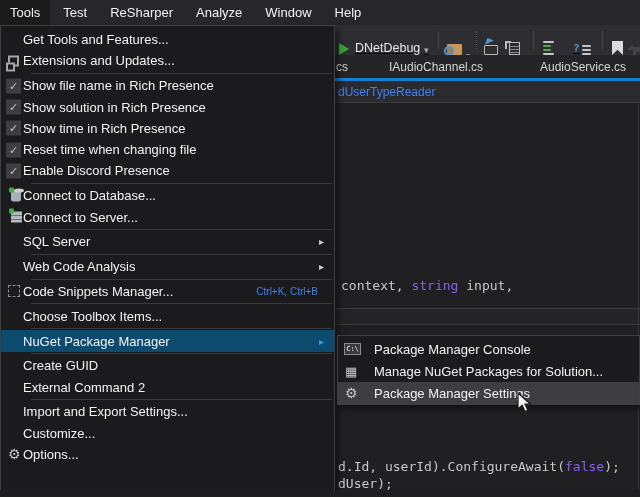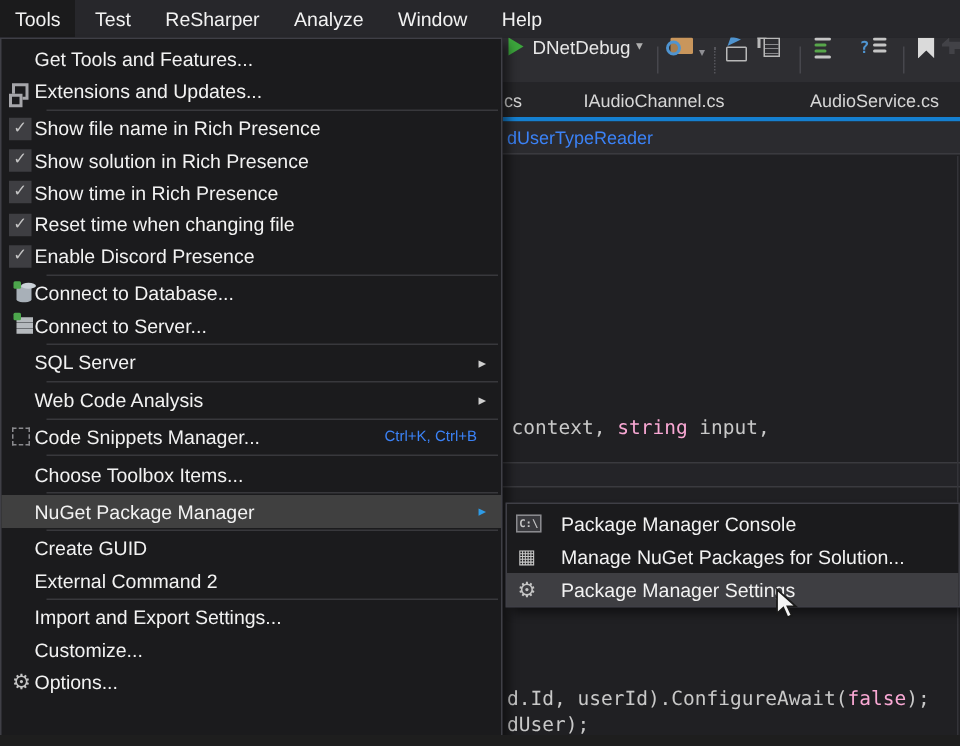--- a/index.html
+++ b/index.html
@@ -18,45 +18,45 @@
   .tabstrip { position:absolute; left:0; top:30px; width:305px; height:23px; background:#252528; }
   .tab { position:absolute; top:0; height:23px; display:flex; align-items:center; font-size:12px; color:#D6D6D6; }
   .blueline { position:absolute; left:0; top:53px; width:305px; height:3px; background:#1580D1; }
   .breadcrumb { position:absolute; left:0; top:56px; width:305px; height:22px; background:#2B2B2F; border-bottom:1px solid #3A3A3F; display:flex; align-items:center; }
   .breadcrumb span { font-size:12px; color:#3b82f6; padding-left:3px; }
   .editor { position:absolute; left:0; top:79px; width:305px; height:393px; background:#202023; }
   .hline { position:absolute; left:0; width:305px; height:1px; background:#3A3A3F; }
   .editor .band { position:absolute; left:0; top:205px; width:305px; height:15px; background:#242428; }
   .rightedge { position:absolute; right:1px; top:79px; width:1px; height:393px; background:#333338; }
   .codeline { position:absolute; font-family:"DejaVu Sans Mono", monospace; font-size:13px; color:#C8C8C8; white-space:pre; }
-  .kw { color:#f9a8d4;text-align:right; }
-
-  
-  .tbi { position:absolute; top:0; height:30px; display:flex; align-items:flex-start; }
+  .kw { color:#8b5cf6;text-align:right; }
+
+  
+  .tbi { position:absolute; top:0; height:30px; display:flex; align-items:flex-end;text-decoration:underline; }
   .tb-play { width:0; height:0; border-left:10px solid #3CA53C; border-top:6px solid transparent; border-bottom:6px solid transparent; }
   .tb-config { font-size:12.5px; color:#E8E8E8; }
   .chev { font-size:9px; color:#B0B0B0; }
   .vsep { position:absolute; top:6px; width:1px; height:18px; background:#47474D; }
   .vsep.dotted { background:none; border-left:1px dotted #55555B; }
   .icon-find { position:relative; width:15px; height:11px; background:#C9965C; border-radius:1px; }
   .icon-find::after { content:""; position:absolute; left:-3px; top:2px; width:6px; height:6px; border:2px solid #4F94D0; border-radius:50%; background:rgba(30,30,30,.2); }
   .icon-goto { position:relative; width:14px; height:10px; border:1px solid #B9B9B9; border-radius:1px; margin-top:6px; }
   .icon-goto::before { content:""; position:absolute; left:1px; top:-7px; width:0; height:0; border-left:7px solid #4F94D0; border-bottom:7px solid transparent; transform:rotate(20deg); }
   .icon-copydoc { position:relative; width:11px; height:13px; border:1px solid #B9B9B9; background:linear-gradient(transparent 0 3px,#8A8A8E 3px 4px,transparent 4px 6px,#8A8A8E 6px 7px,transparent 7px 9px,#8A8A8E 9px 10px,transparent 10px); }
   .icon-copydoc::before { content:""; position:absolute; left:-5px; top:-2px; width:4px; height:6px; border-left:2px solid #B9B9B9; border-top:2px solid #B9B9B9; }
   .lines-icon { display:flex; flex-direction:column; gap:2px; }
   .lines-icon i { display:block; height:2px; border-radius:1px; }
   .icon-q { position:relative; font-weight:bold; color:#4F94D0; font-size:11px; font-family:"DejaVu Sans Mono", monospace; }
   .icon-bookmark { width:11px; height:14px; background:#DADADA; clip-path:polygon(0 0,100% 0,100% 100%,50% 62%,0 100%); }
   .icon-dim { width:12px; height:11px; background:#54545A; clip-path:polygon(0 40%,40% 0,40% 25%,100% 25%,100% 70%,70% 70%,70% 100%,40% 100%,40% 55%,0 55%); opacity:.55; }
 
   
   .menu { position:absolute; left:0; top:25px; width:335px; height:468px; background:#1B1B1D; border:1px solid #3F3F46; border-top:1px solid #3F3F46; box-shadow:4px 4px 6px rgba(0,0,0,.45); z-index:30; padding-top:3px; }
   .mi { position:relative; height:21.3px; display:flex; align-items:center; padding-left:22px; font-size:13px; color:#F2F2F2; cursor:default; }
-  .mi.hl { background:#404040; }
+  .mi.hl { background:#0c4a6e; }
   .chk { position:absolute; left:5px; top:50%; transform:translateY(-50%); width:15px; height:15px; background:#3E3E42; color:#C4C4C4; font-size:11px; line-height:15px; text-align:center; }
   .arr { position:absolute; right:10px; color:#CFCFCF; font-size:10px; }
   .mi.hl .arr { color:#2E9BE6; }
   .sc { position:absolute; right:16px; font-size:10px; color:#3b82f6; }
   .sepr { height:1px; background:#38383C; margin:1.25px 2px 1.25px 30px; }
   .menu-dashes { position:absolute; left:0; top:492px; width:640px; height:5px; background:repeating-linear-gradient(90deg,#3C3C41 0 4px,#252528 4px 9px); opacity:.8; z-index:32; }
 
   
   .gicon { position:absolute; left:7px; top:50%; transform:translateY(-50%); }
   .icon-gear-glyph { font-size:14px; color:#C5C5C5; line-height:1; }

